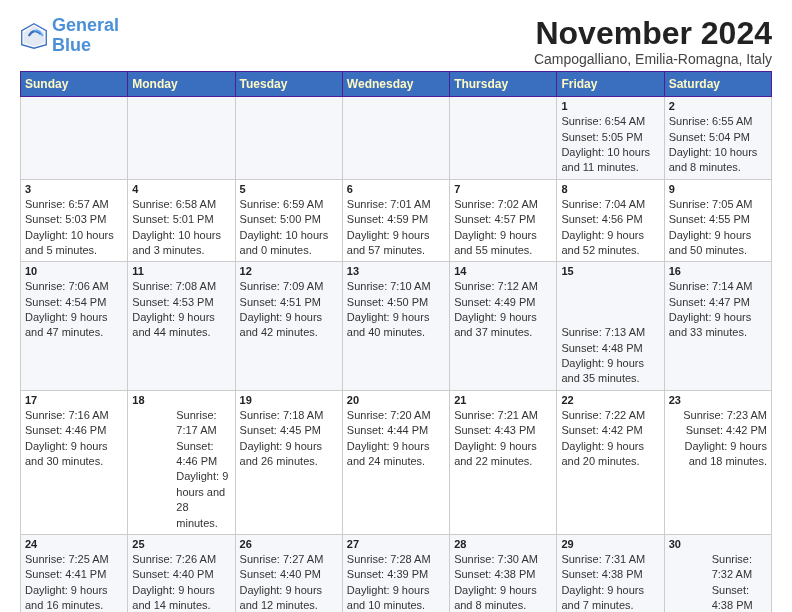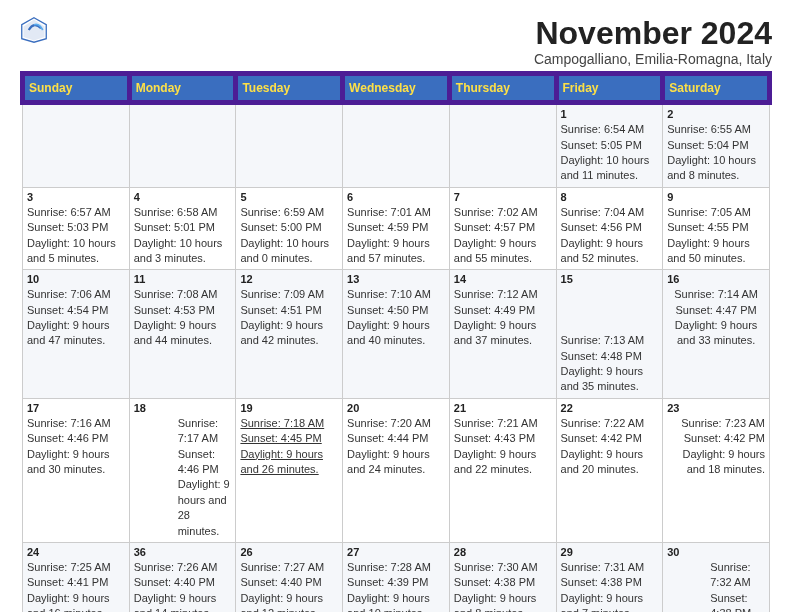--- a/index.html
+++ b/index.html
@@ -51,26 +51,26 @@
       font-size: 14px;
       color: #444;
     }
     table {
       width: 100%;
       border-collapse: collapse;
       table-layout: fixed;
     }
     thead tr th {
       background-color: #3a6ebf;
-      color: #fde047;
+      color: #fef9c3;
       font-size: 12px;
       font-weight: bold;
       padding: 5px 4px;
       text-align: left;
-      border: 5px solid #4c1d95;
+      border: 1px solid #4c1d95;
     }
     tbody tr td {
       border: 1px solid #ccc;
       vertical-align: top;
       padding: 3px 4px;
       font-size: 9.5px;
       color: #222;
       height: 80px;
       background: #fff;
     }
@@ -97,20 +97,24 @@
 
 <div class="page">
   <div class="header-top">
     <div class="logo-area">
       <svg class="logo-icon" viewBox="0 0 32 32" xmlns="http://www.w3.org/2000/svg">
         <polygon points="16,4 28,12 28,24 16,28 4,24 4,12" fill="#3a6ebf" opacity="0.15"></polygon>
         <polygon points="16,2 30,10 30,26 16,30 2,26 2,10" fill="none" stroke="#3a6ebf" stroke-width="1.5"></polygon>
         <path d="M10,16 Q16,6 24,14" stroke="#3a6ebf" stroke-width="2.5" fill="none"></path>
         <path d="M16,10 Q22,8 26,16" stroke="#5aacee" stroke-width="2" fill="none"></path>
       </svg>
+      <div class="logo-text">
+        <div><span>General</span></div>
+        <div><span style="color:#4a90d9">Blue</span></div>
+      </div>
     </div>
     <div class="title-area">
       <div class="month-title">November 2024</div>
       <div class="subtitle">Campogalliano, Emilia-Romagna, Italy</div>
     </div>
   </div>
 
   <table>
     <thead>
       <tr>
@@ -220,41 +224,41 @@
 Daylight: 9 hours and 37 minutes.</div>
           </td>
           <td>
             <span class="day-num">15</span>
             <div class="day-info" style="white-space: pre-line; margin-top: 48px;">Sunrise: 7:13 AM
 Sunset: 4:48 PM
 Daylight: 9 hours and 35 minutes.</div>
           </td>
           <td>
             <span class="day-num">16</span>
-            <div class="day-info" style="white-space: pre-line; text-align: center;">Sunrise: 7:14 AM
+            <div class="day-info" style="white-space: pre-line;">Sunrise: 7:14 AM
 Sunset: 4:47 PM
 Daylight: 9 hours and 33 minutes.</div>
           </td>
         </tr>
         <tr>
           <td>
             <span class="day-num">17</span>
             <div class="day-info" style="white-space: pre-line;">Sunrise: 7:16 AM
 Sunset: 4:46 PM
 Daylight: 9 hours and 30 minutes.</div>
           </td>
           <td>
             <span class="day-num">18</span>
             <div class="day-info" style="white-space: pre-line; margin-left: 44px;">Sunrise: 7:17 AM
 Sunset: 4:46 PM
 Daylight: 9 hours and 28 minutes.</div>
           </td>
           <td>
             <span class="day-num">19</span>
-            <div class="day-info" style="white-space: pre-line; text-decoration: underline;">Sunrise: 7:18 AM
+            <div class="day-info" style="white-space: pre-line;">Sunrise: 7:18 AM
 Sunset: 4:45 PM
 Daylight: 9 hours and 26 minutes.</div>
           </td>
           <td>
             <span class="day-num">20</span>
             <div class="day-info" style="white-space: pre-line;">Sunrise: 7:20 AM
 Sunset: 4:44 PM
 Daylight: 9 hours and 24 minutes.</div>
           </td>
           <td>
@@ -277,21 +281,21 @@
           </td>
         </tr>
         <tr>
           <td>
             <span class="day-num">24</span>
             <div class="day-info" style="white-space: pre-line;">Sunrise: 7:25 AM
 Sunset: 4:41 PM
 Daylight: 9 hours and 16 minutes.</div>
           </td>
           <td>
-            <span class="day-num">36</span>
+            <span class="day-num">25</span>
             <div class="day-info" style="white-space: pre-line;">Sunrise: 7:26 AM
 Sunset: 4:40 PM
 Daylight: 9 hours and 14 minutes.</div>
           </td>
           <td>
             <span class="day-num">26</span>
             <div class="day-info" style="white-space: pre-line;">Sunrise: 7:27 AM
 Sunset: 4:40 PM
 Daylight: 9 hours and 12 minutes.</div>
           </td>

